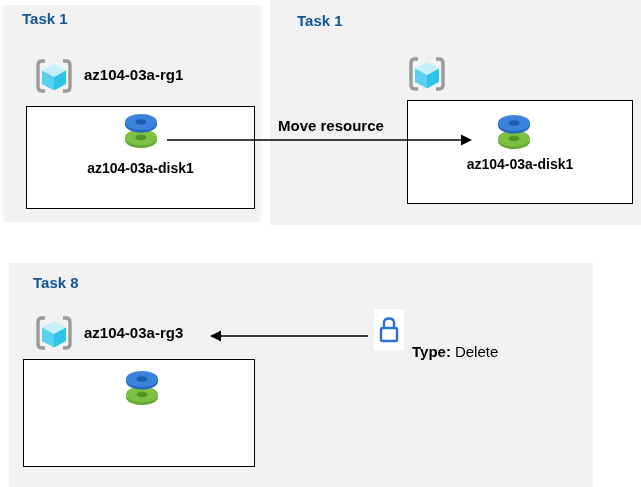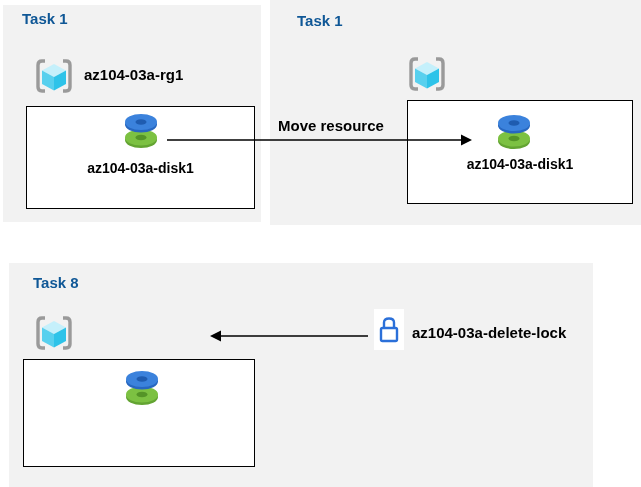--- a/index.html
+++ b/index.html
@@ -79,20 +79,21 @@
   <div class="panel" style="left:9px;top:263px;width:584px;height:224px;"></div>
   <div class="task-title" style="left:33px;top:274px;">Task 8</div>
 
   <svg class="icon" style="left:33px;top:314px;" width="42" height="38" viewBox="0 0 42 38">
     <path d="M12,4 L9,4 Q5,4 5,8 L5,30 Q5,34 9,34 L12,34" fill="none" stroke="#9a9a9a" stroke-width="3.4"></path>
     <path d="M30,4 L33,4 Q37,4 37,8 L37,30 Q37,34 33,34 L30,34" fill="none" stroke="#9a9a9a" stroke-width="3.4"></path>
     <polygon points="21,7 33,13.5 21,20 9,13.5" fill="#c5f0fb"></polygon>
     <polygon points="9,13.5 21,20 21,33.5 9,27" fill="#58d0ee"></polygon>
     <polygon points="33,13.5 21,20 21,33.5 33,27" fill="#2ec3e9"></polygon>
   </svg>
+  <div class="res-label" style="left:84px;top:324px;">az104-03a-rg3</div>
 
   <div class="resource-box" style="left:23px;top:359px;width:232px;height:108px;"></div>
   <svg class="icon" style="left:124px;top:369px;" width="36" height="38" viewBox="0 0 36 38">
     <ellipse cx="18" cy="28" rx="16" ry="8" fill="#63a432"></ellipse>
     <ellipse cx="18" cy="25.5" rx="16" ry="8" fill="#7cc142"></ellipse>
     <ellipse cx="18" cy="25.5" rx="5.5" ry="2.8" fill="#549427"></ellipse>
     <ellipse cx="18" cy="12.5" rx="16" ry="8" fill="#2767c0"></ellipse>
     <ellipse cx="18" cy="10" rx="16" ry="8" fill="#3b82dc"></ellipse>
     <ellipse cx="18" cy="10" rx="5.5" ry="2.8" fill="#1f5cb0"></ellipse>
   </svg>
@@ -101,15 +102,17 @@
     <line x1="10" y1="7" x2="158" y2="7" stroke="#000000" stroke-width="1.5"></line>
     <polygon points="11,1.5 0,7 11,12.5" fill="#000000"></polygon>
   </svg>
 
   <div class="lock-plate" style="left:374px;top:309px;width:30px;height:41px;">
     <svg width="22" height="28" viewBox="0 0 22 28">
       <path d="M 6,12 L 6,6.5 Q 6,2.5 11,2.5 Q 16,2.5 16,6.5 L 16,12" fill="none" stroke="#2b70d9" stroke-width="2.4"></path>
       <rect x="3" y="12" width="16" height="13" rx="1.5" fill="#ffffff" stroke="#2b70d9" stroke-width="2.4"></rect>
     </svg>
   </div>
-  <div class="lock-name" style="left:412px;top:324px;">az104-03a-delete-lock</div>
+  <div class="lock-type" style="left:412px;top:343px;">
+    <span class="t-label">Type:</span><span class="t-value">Delete</span>
+  </div>
 
 </div>
 
 </body></html>

